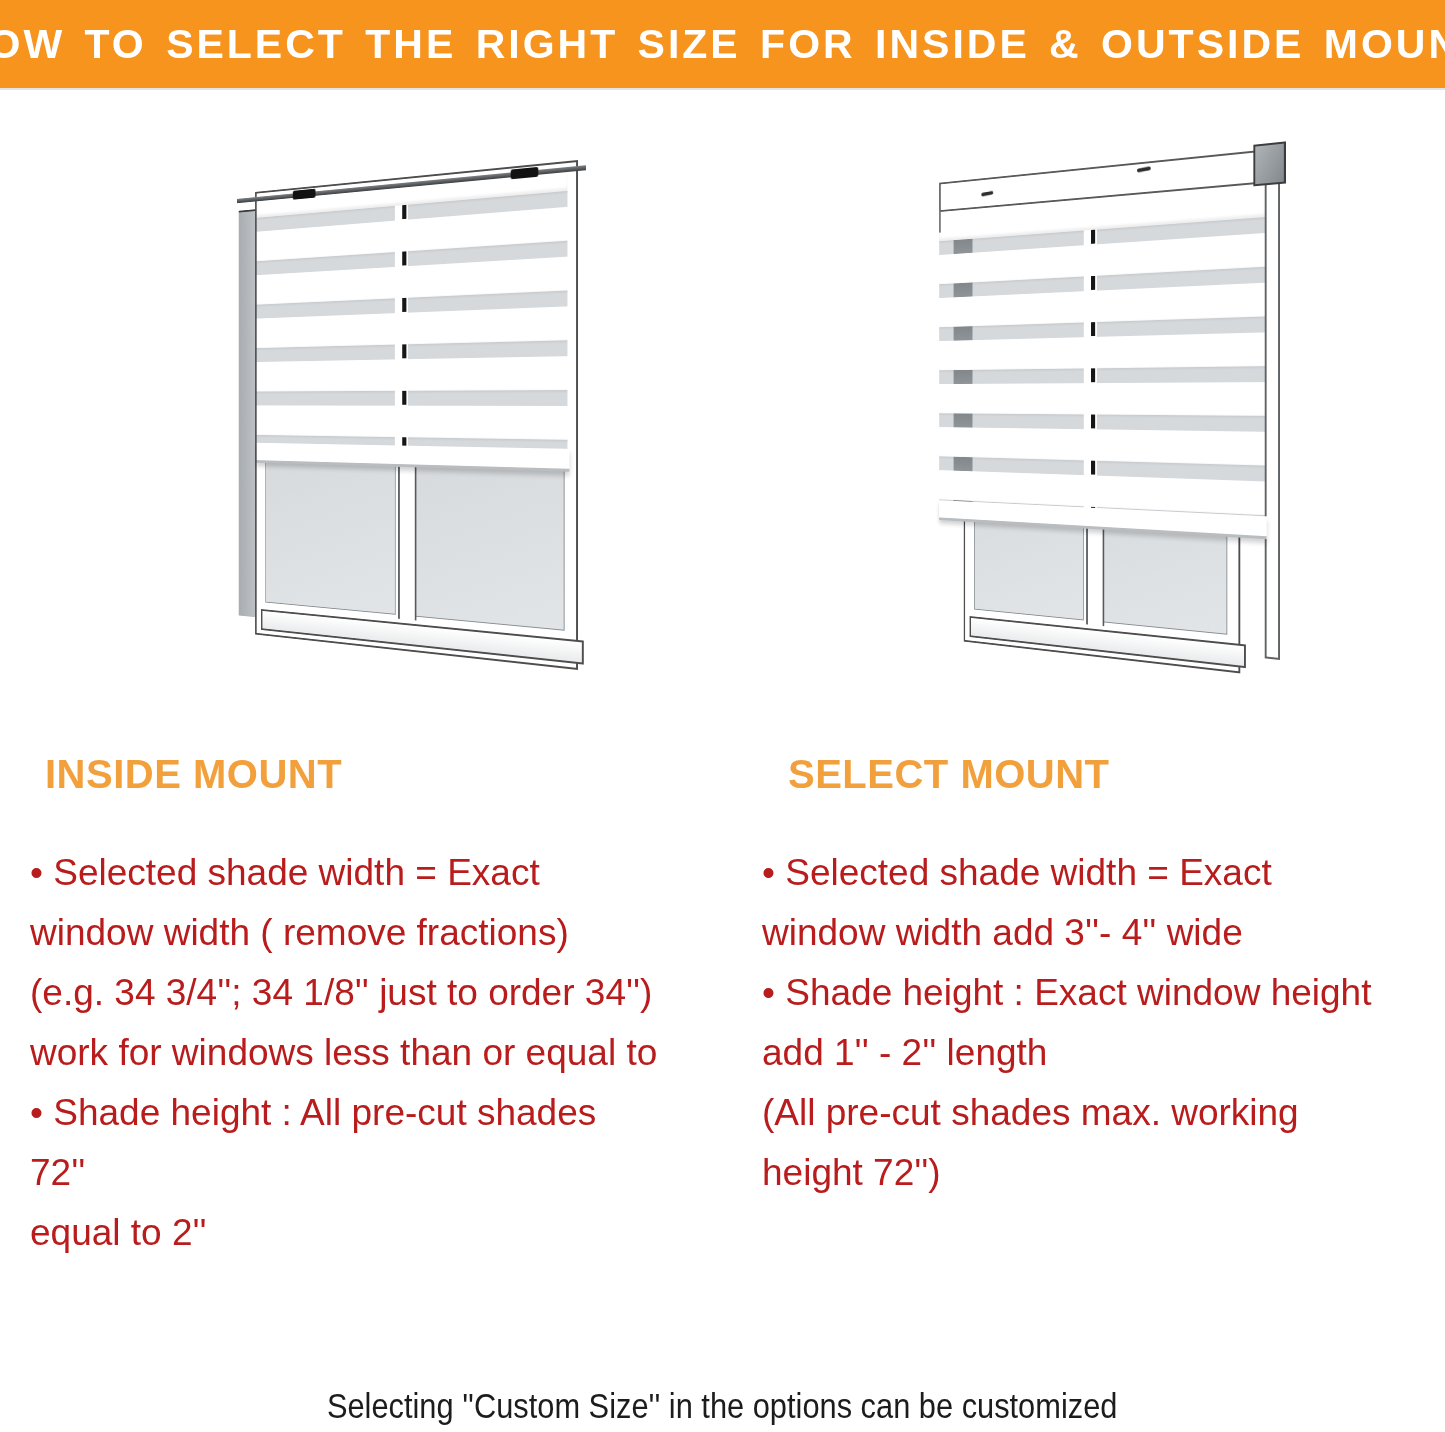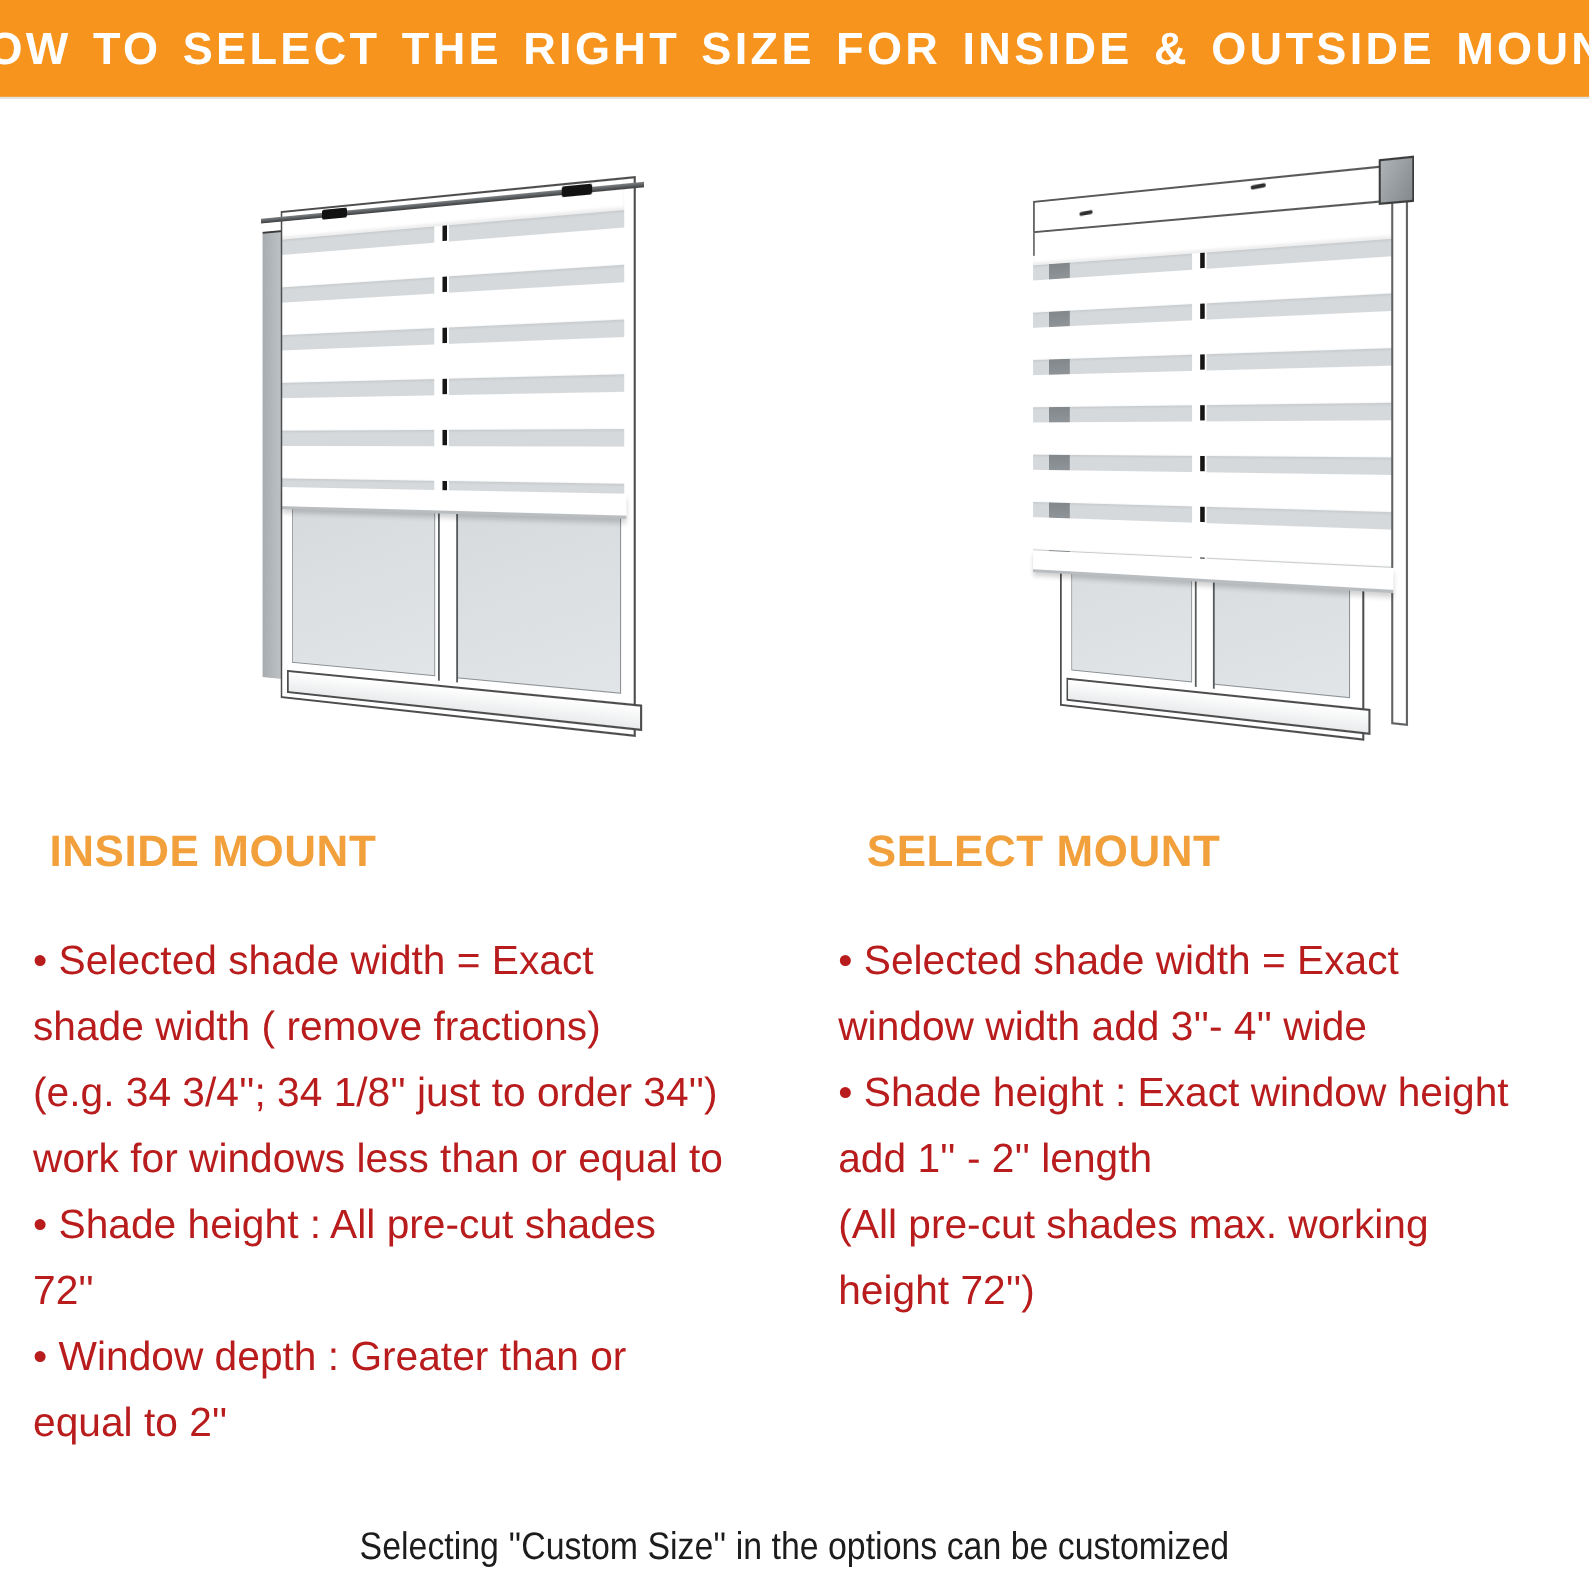--- a/index.html
+++ b/index.html
@@ -188,26 +188,25 @@
       </div>
       <div class="bracket-cube"></div>
     </div>
   </div>
 
   <div class="mount-heading heading-inside">INSIDE MOUNT</div>
   <div class="mount-heading heading-outside">SELECT MOUNT</div>
 
   <div class="col col-inside">
     <div class="b-line">• Selected shade width = Exact</div>
-    <div class="b-line">shade width ( remove fractions)</div>
+    <div class="b-line">window width ( remove fractions)</div>
     <div class="b-line">(e.g. 34 3/4''; 34 1/8'' just to order 34'')</div>
     <div class="b-line">work for windows less than or equal to</div>
     <div class="b-line">• Shade height : All pre-cut shades</div>
     <div class="b-line">72''</div>
-    <div class="b-line">• Window depth : Greater than or</div>
     <div class="b-line">equal to 2''</div>
   </div>
 
   <div class="col col-outside">
     <div class="b-line">• Selected shade width = Exact</div>
     <div class="b-line">window width add 3''- 4'' wide</div>
     <div class="b-line">• Shade height : Exact window height</div>
     <div class="b-line">add 1'' - 2'' length</div>
     <div class="b-line">(All pre-cut shades max. working</div>
     <div class="b-line">height 72'')</div>

